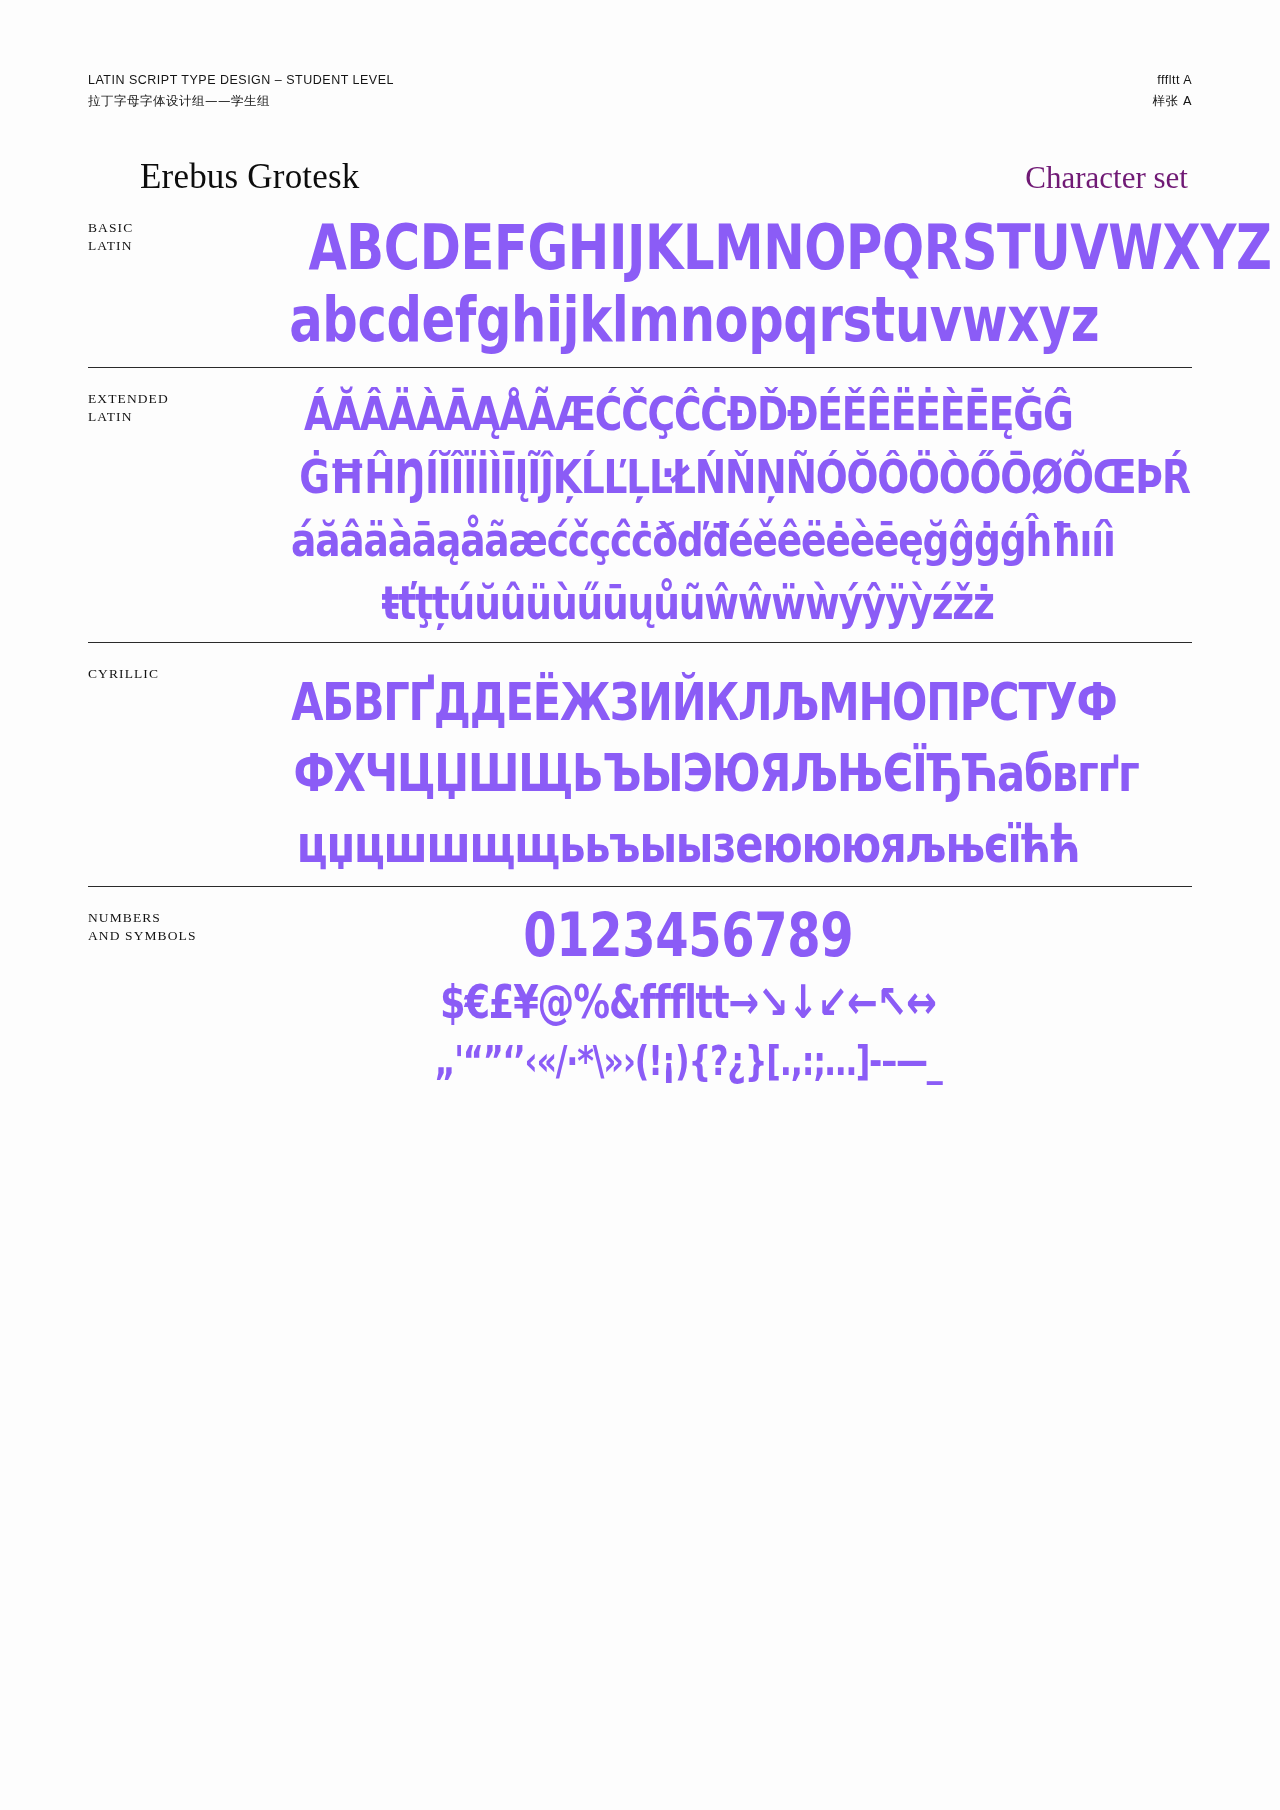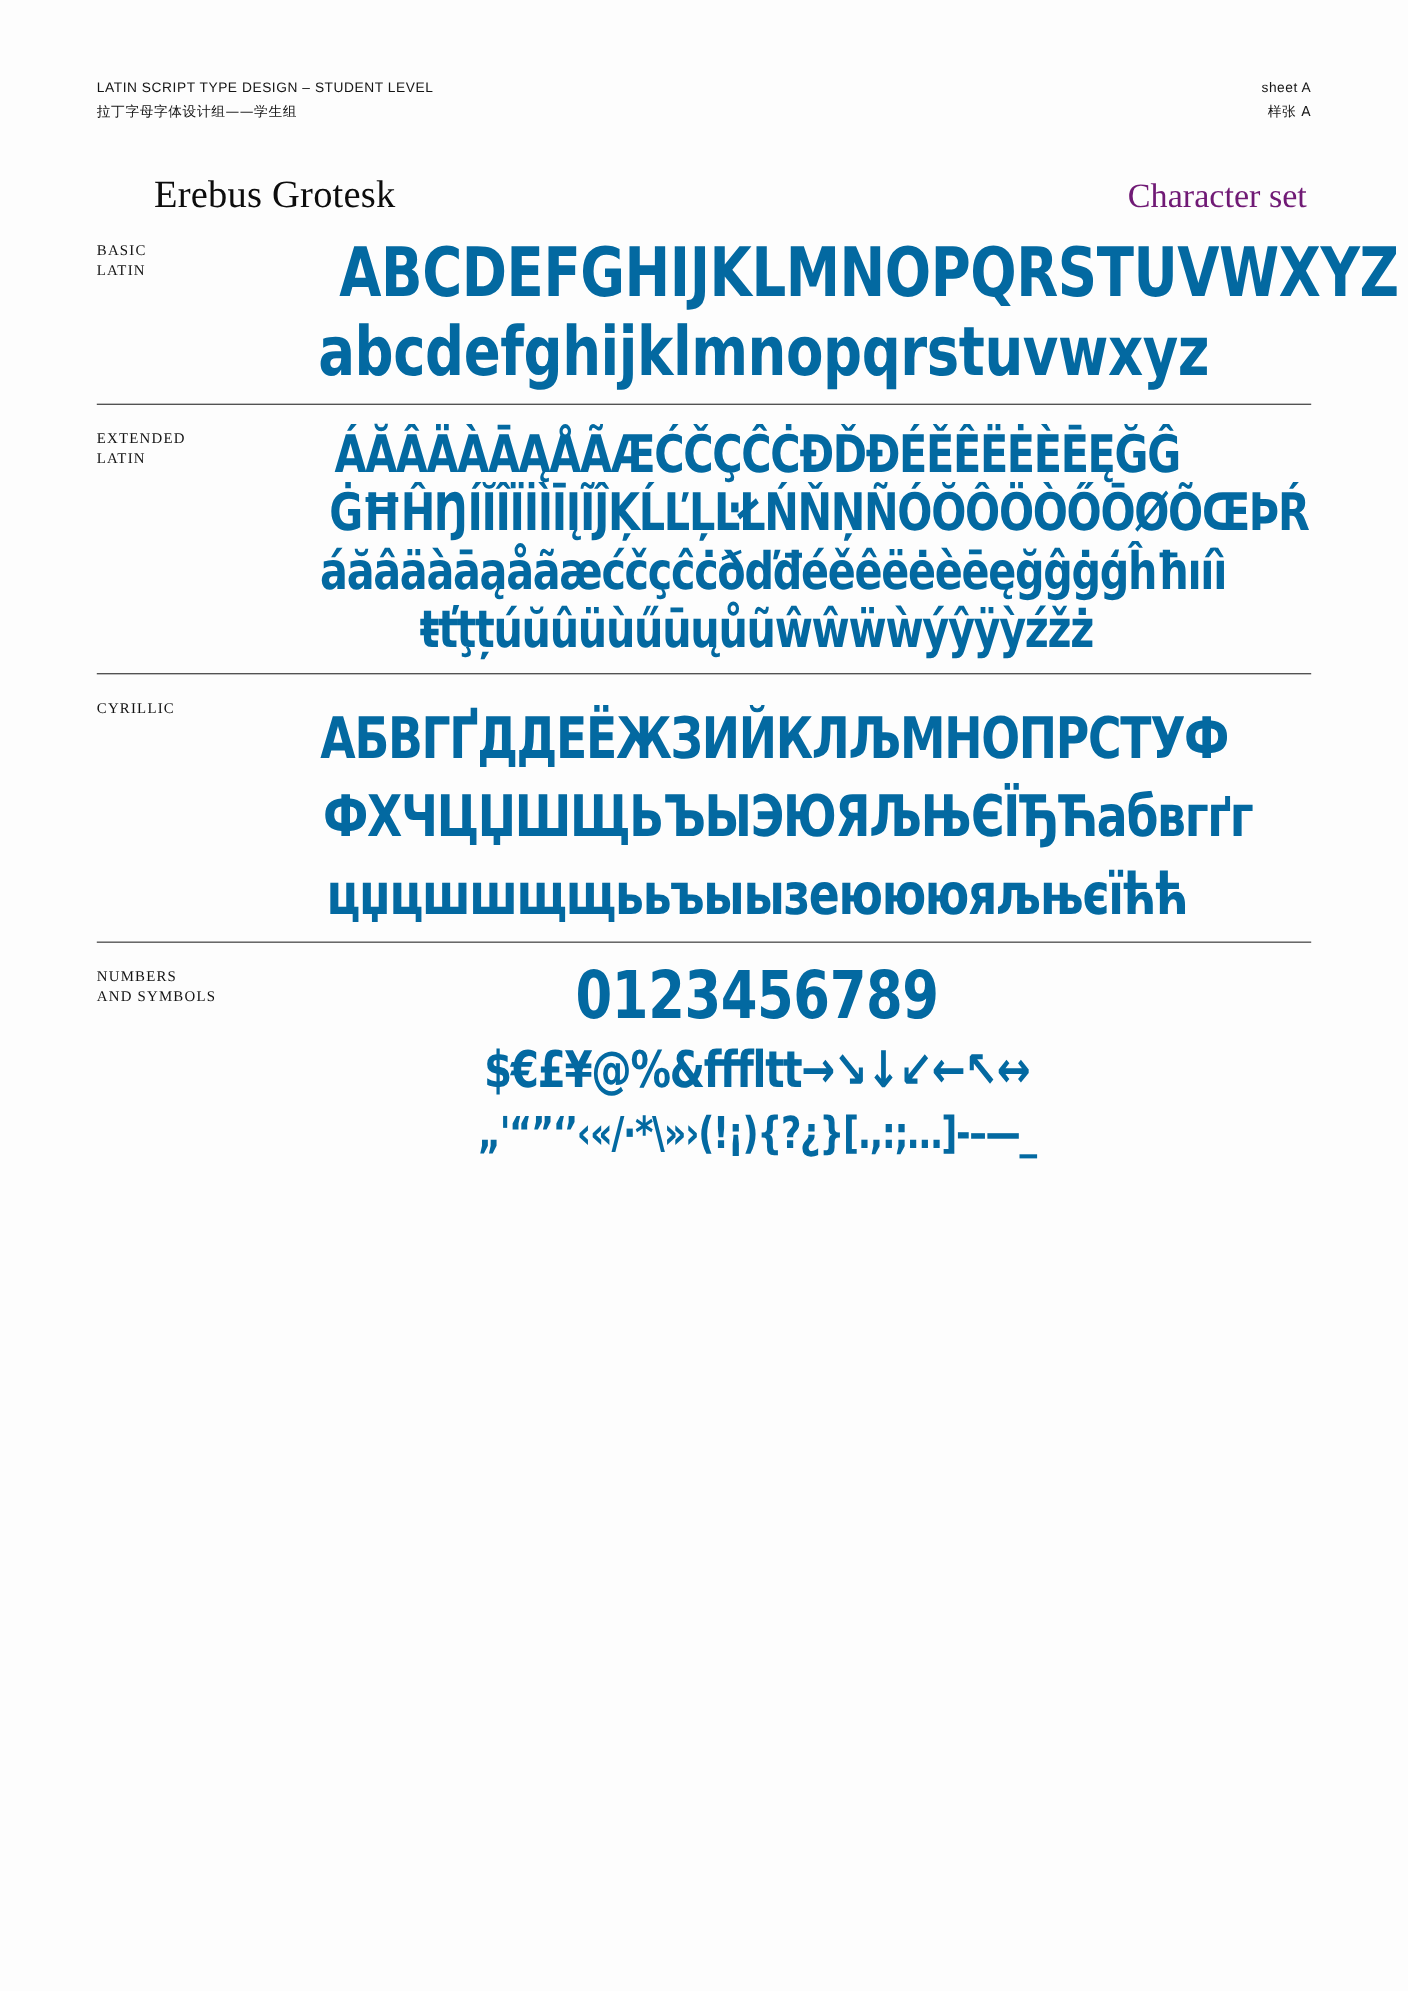--- a/index.html
+++ b/index.html
@@ -94,39 +94,39 @@
     color: #131313;
     text-transform: uppercase;
   }
   .glyph-block {
     margin-left: 100px;
     padding-right: 4px;
   }
   .glyph-line {
     font-family: "DejaVu Sans", sans-serif;
     font-weight: bold;
-    color: #0369a1;
+    color: #8b5cf6;
     text-align: center;
     white-space: nowrap;
     line-height: 1.0;
     transform-origin: center center;
   }
 
   
   .cond {
     display: inline-block;
     transform: scaleX(0.80);
     transform-origin: center center;
     letter-spacing: -0.5px;
   }
 
   .basic-upper { font-size: 62px; margin-top: 6px; }
   .basic-lower { font-size: 62px; margin-top: 10px; margin-bottom: 10px; }
 
-  .ext-line { font-size: 47px; margin-top: 6px; }
+  .ext-line { font-size: 47px; margin-top: 16px; }
   .ext-line.first { margin-top: 8px; }
 
   .cyr-line { font-size: 52px; margin-top: 19px; }
 
   .num-line { font-size: 60px; margin-top: 4px; }
   .sym-line { font-size: 46px; margin-top: 14px; }
   .punct-line { font-size: 40px; margin-top: 16px; margin-bottom: 12px; }
 
   .tight { letter-spacing: -1.5px; }
 </style>
@@ -135,21 +135,21 @@
 
 <div class="sheet">
   <div class="page-inner">
 
     <div class="header-row">
       <div class="header-left">
         <div class="hdr-line">LATIN SCRIPT TYPE DESIGN – STUDENT LEVEL</div>
         <div class="hdr-line cjk">拉丁字母字体设计组——学生组</div>
       </div>
       <div class="header-right">
-        <div class="hdr-line">sheet A</div>
+        <div class="hdr-line">fffltt A</div>
         <div class="hdr-line cjk">样张 A</div>
       </div>
     </div>
 
     <div class="title-row">
       <div class="font-title">Erebus Grotesk</div>
       <div class="sheet-kind">Character set</div>
     </div>
 
     <div class="section">

